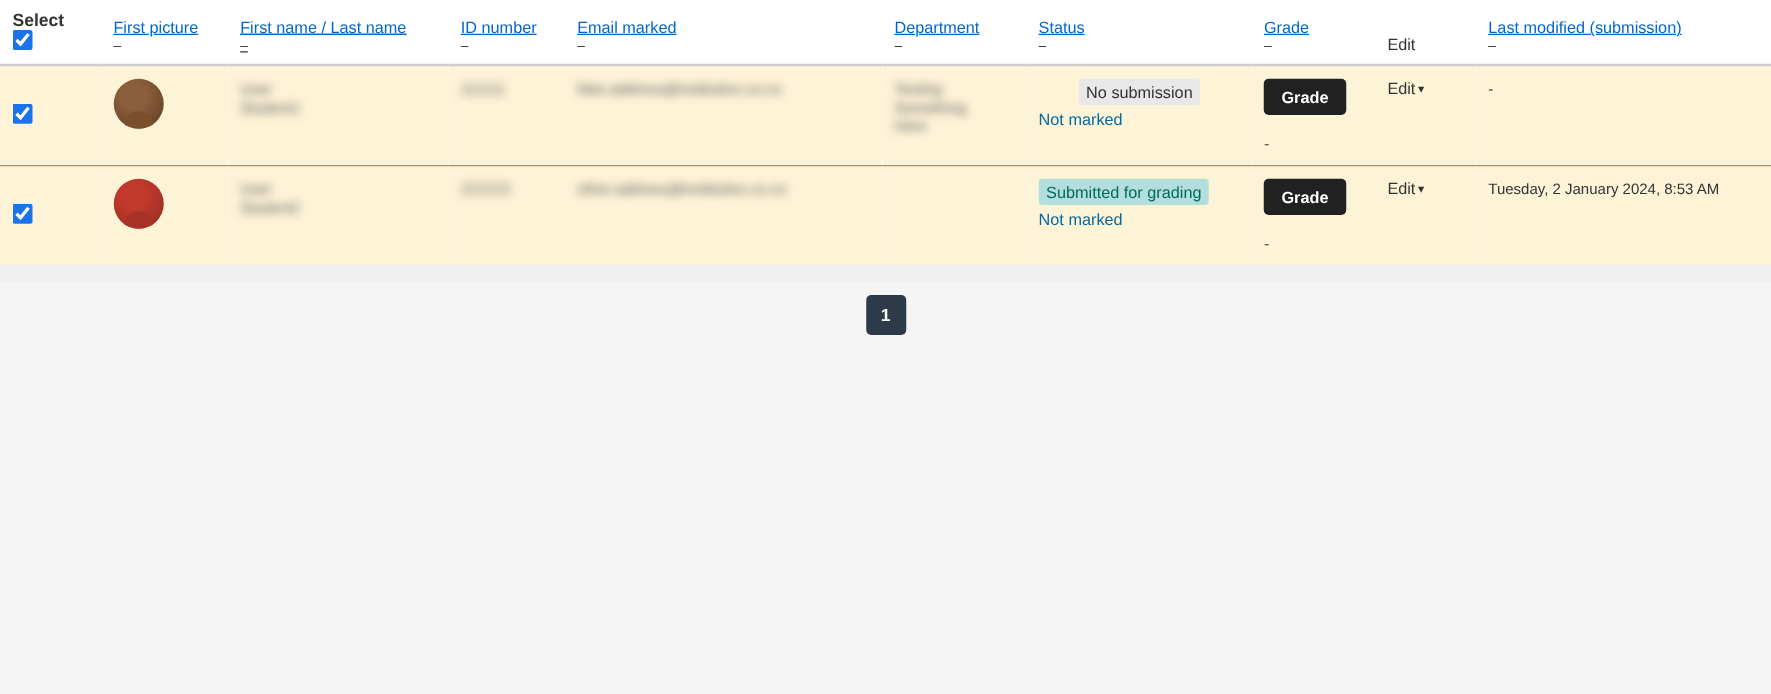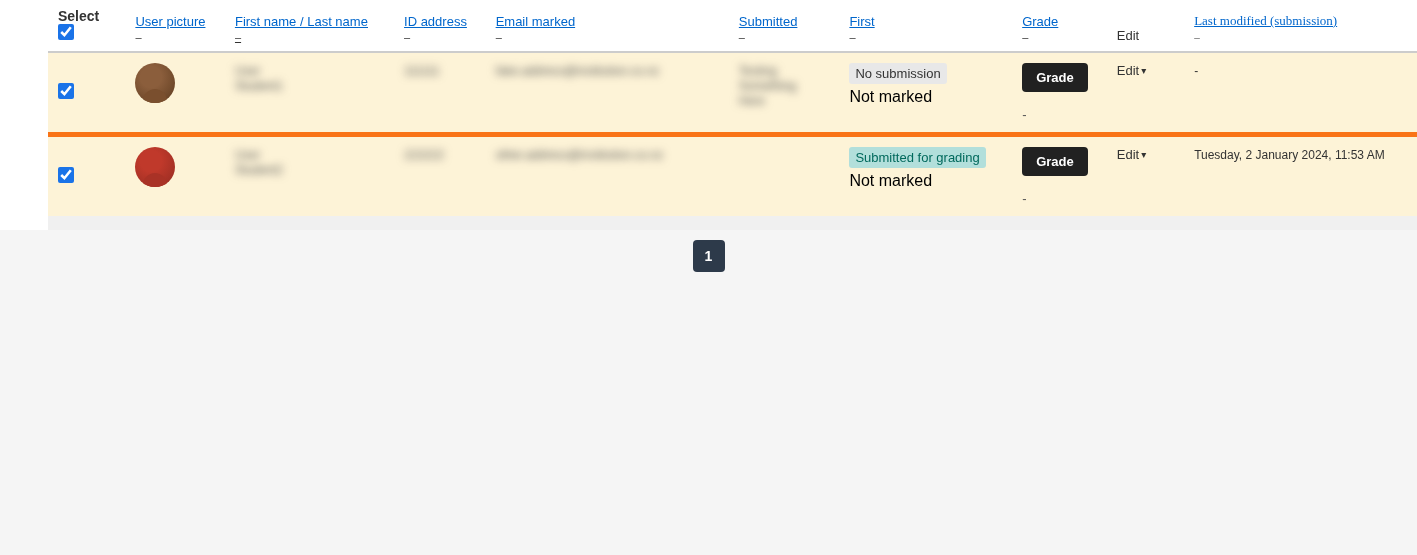--- a/index.html
+++ b/index.html
@@ -6,21 +6,20 @@
     body {
       font-family: Arial, sans-serif;
       font-size: 13px;
       background: #f5f5f5;
       overflow-x: hidden;
     }
     .table-wrapper {
       width: 1417px;
       overflow-x: auto;
       background: #fff;
-      padding-left: 48px;
     }
     table {
       width: 100%;
       border-collapse: collapse;
       min-width: 1300px;
     }
     thead tr {
       background: #fff;
       border-bottom: 2px solid #ccc;
     }
@@ -44,28 +43,28 @@
       min-width: 70px;
     }
     .col-picture { min-width: 70px; }
     .col-name { min-width: 110px; text-decoration: underline; }
     .col-id { min-width: 80px; }
     .col-email { min-width: 220px; }
     .col-dept { min-width: 100px; }
     .col-status { min-width: 120px; }
     .col-grade { min-width: 80px; }
     .col-edit { min-width: 70px; }
-    .col-lastmod { min-width: 150px; font-family: Liberation Serif, serif; }
+    .col-lastmod { min-width: 150px; }
 
     tbody tr {
       background: #fdf3d7;
       border-top: 1px solid #e0d0a0;
     }
     tbody tr + tr {
-      border-top: 5px solid #f97316;
+      border-top: 1px solid #f97316;
     }
     tbody td {
       padding: 10px 10px;
       vertical-align: top;
     }
 
     .checkbox-cell {
       vertical-align: middle;
     }
     input[type="checkbox"] {
@@ -118,32 +117,33 @@
       font-size: 12px;
     }
 
     .status-no-submission {
       background: #e8e8e8;
       color: #333;
       padding: 3px 6px;
       border-radius: 3px;
       display: inline-block;
       margin-bottom: 4px;
+      margin-left: 32px;
     }
     .status-submitted {
       background: #b2dfdb;
       color: #00695c;
       padding: 3px 6px;
       border-radius: 3px;
       display: inline-block;
       margin-bottom: 4px;
     }
     .status-not-marked {
-      color: #000000;
-      font-size: 16px;
+      color: #0369a1;
+      font-size: 13px;
     }
     .grade-dash {
       color: #555;
     }
 
     .grade-btn {
       background: #212121;
       color: #fff;
       border: none;
       padding: 7px 14px;
@@ -210,41 +210,41 @@
 
 <div class="table-wrapper">
   <table>
     <thead>
       <tr>
         <th class="col-select-header">
           <span>Select</span><br>
           <input type="checkbox" checked="" style="">
         </th>
         <th class="col-picture">
-          <a class="col-link">User picture</a>
+          <a class="col-link">First picture</a>
           <span class="dash-indicator">–</span>
         </th>
         <th class="col-name">
           <a class="col-link">First name / Last name</a>
           <span class="dash-indicator">–</span>
         </th>
         <th class="col-id">
-          <a class="col-link">ID address</a>
+          <a class="col-link">ID number</a>
           <span class="dash-indicator">–</span>
         </th>
         <th class="col-email">
           <a class="col-link">Email marked</a>
           <span class="dash-indicator">–</span>
         </th>
         <th class="col-dept">
-          <a class="col-link">Submitted</a>
+          <a class="col-link">Department</a>
           <span class="dash-indicator">–</span>
         </th>
         <th class="col-status">
-          <a class="col-link">First</a>
+          <a class="col-link">Status</a>
           <span class="dash-indicator">–</span>
         </th>
         <th class="col-grade">
           <a class="col-link">Grade</a>
           <span class="dash-indicator">–</span>
         </th>
         <th class="col-edit">
           <span>Edit</span>
         </th>
         <th class="col-lastmod">
@@ -318,21 +318,21 @@
         <td>
           <button class="grade-btn">Grade</button><br><br>
           <span class="grade-dash">-</span>
         </td>
         <td>
           <span class="edit-dropdown">
             Edit <span class="chevron">▾</span>
           </span>
         </td>
         <td>
-          <span class="last-mod-text">Tuesday, 2 January 2024, 11:53 AM</span>
+          <span class="last-mod-text">Tuesday, 2 January 2024, 8:53 AM</span>
         </td>
       </tr>
     </tbody>
   </table>
 
   <div class="scrollbar-row">
     <div class="scrollbar-inner"></div>
   </div>
 </div>
 

